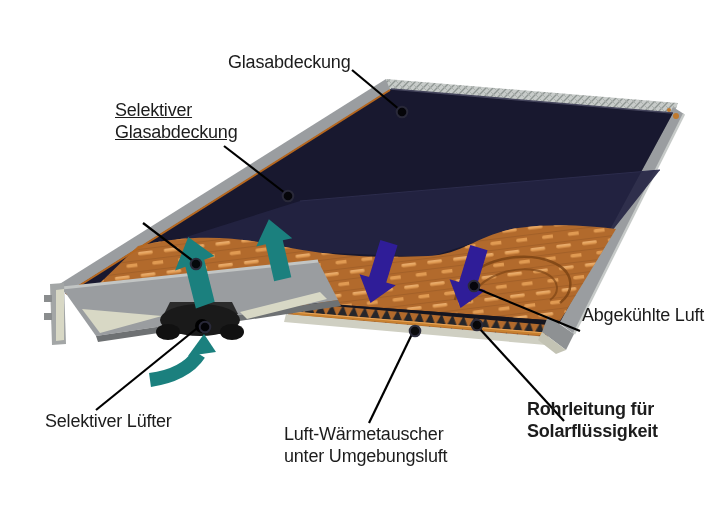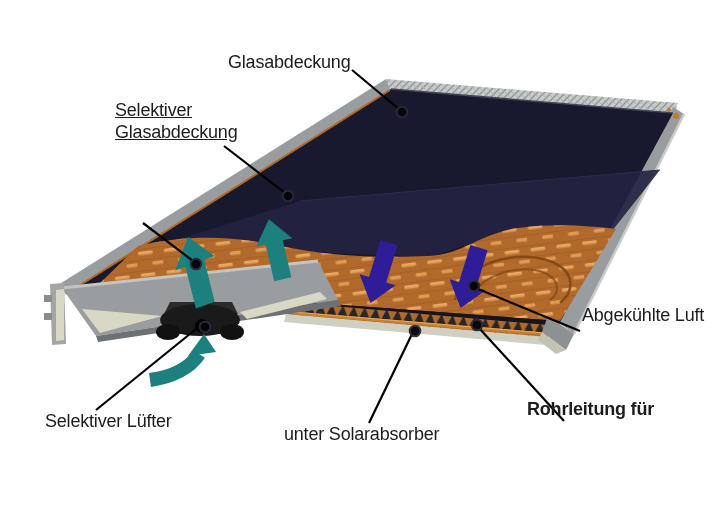--- a/index.html
+++ b/index.html
@@ -181,20 +181,22 @@
 
 <div class="lbl" style="left:582px;top:305px;">
   <span>Abgekühlte Luft</span>
 </div>
 
 <div class="lbl" style="left:45px;top:411px;">
   <span>Selektiver Lüfter</span>
 </div>
 
 <div class="lbl" style="left:284px;top:424px;">
-  <span>unter Solarabsorber</span>
+  <span>Luft-Wärmetauscher</span>
+  <span>unter Umgebungsluft</span>
 </div>
 
 <div class="lbl" style="left:527px;top:399px;font-weight:bold;">
   <span>Rohrleitung für</span>
+  <span>Solarflüssigkeit</span>
 </div>
 
 </div>
 
 </body></html>

